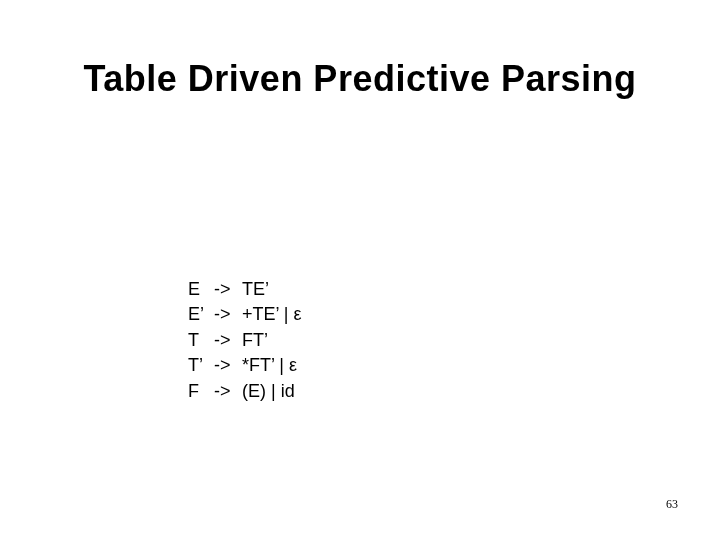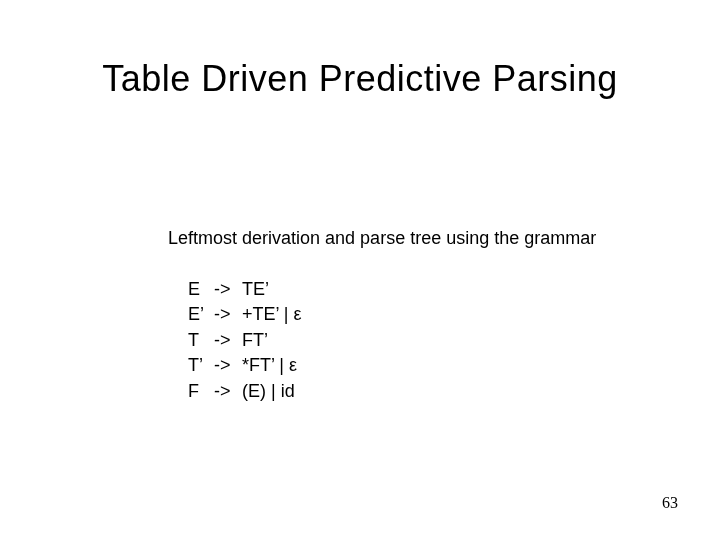--- a/index.html
+++ b/index.html
@@ -18,21 +18,21 @@
     height: 540px;
     position: relative;
     box-sizing: border-box;
   }
   .title {
     position: absolute;
     top: 58px;
     left: 0;
     width: 720px;
     text-align: center;
-    font-weight: 400;
+    font-weight: 700;
     font-size: 36px;
     letter-spacing: 0.5px;
     font-family: "Arial Black", Arial, sans-serif;
   }
   .parse-line {
     position: absolute;
     top: 160px;
     left: 0;
     width: 720px;
     text-align: center;
@@ -58,33 +58,32 @@
     padding: 0 6px 2px 0;
     vertical-align: baseline;
     white-space: nowrap;
   }
   .grammar td.lhs { min-width: 20px; }
   .grammar td.arrow { min-width: 22px; }
   .page-num {
     position: absolute;
     bottom: 28px;
     right: 42px;
-    font-size: 16px;
+    font-size: 12px;
     font-family: "Times New Roman", Times, serif;
   }
 </style>
 </head>
 <body>
 
 <div class="slide">
 
   <div class="title">Table Driven Predictive Parsing</div>
 
 
-  <div class="deriv-line">Leftmost derivation and parse tree using the grammar</div>
 
   <div class="grammar">
     <table>
       <tbody>
           <tr>
         <td class="lhs">E</td>
         <td class="arrow">-&gt;</td>
         <td>TE’</td>
       </tr>
       <tr>

